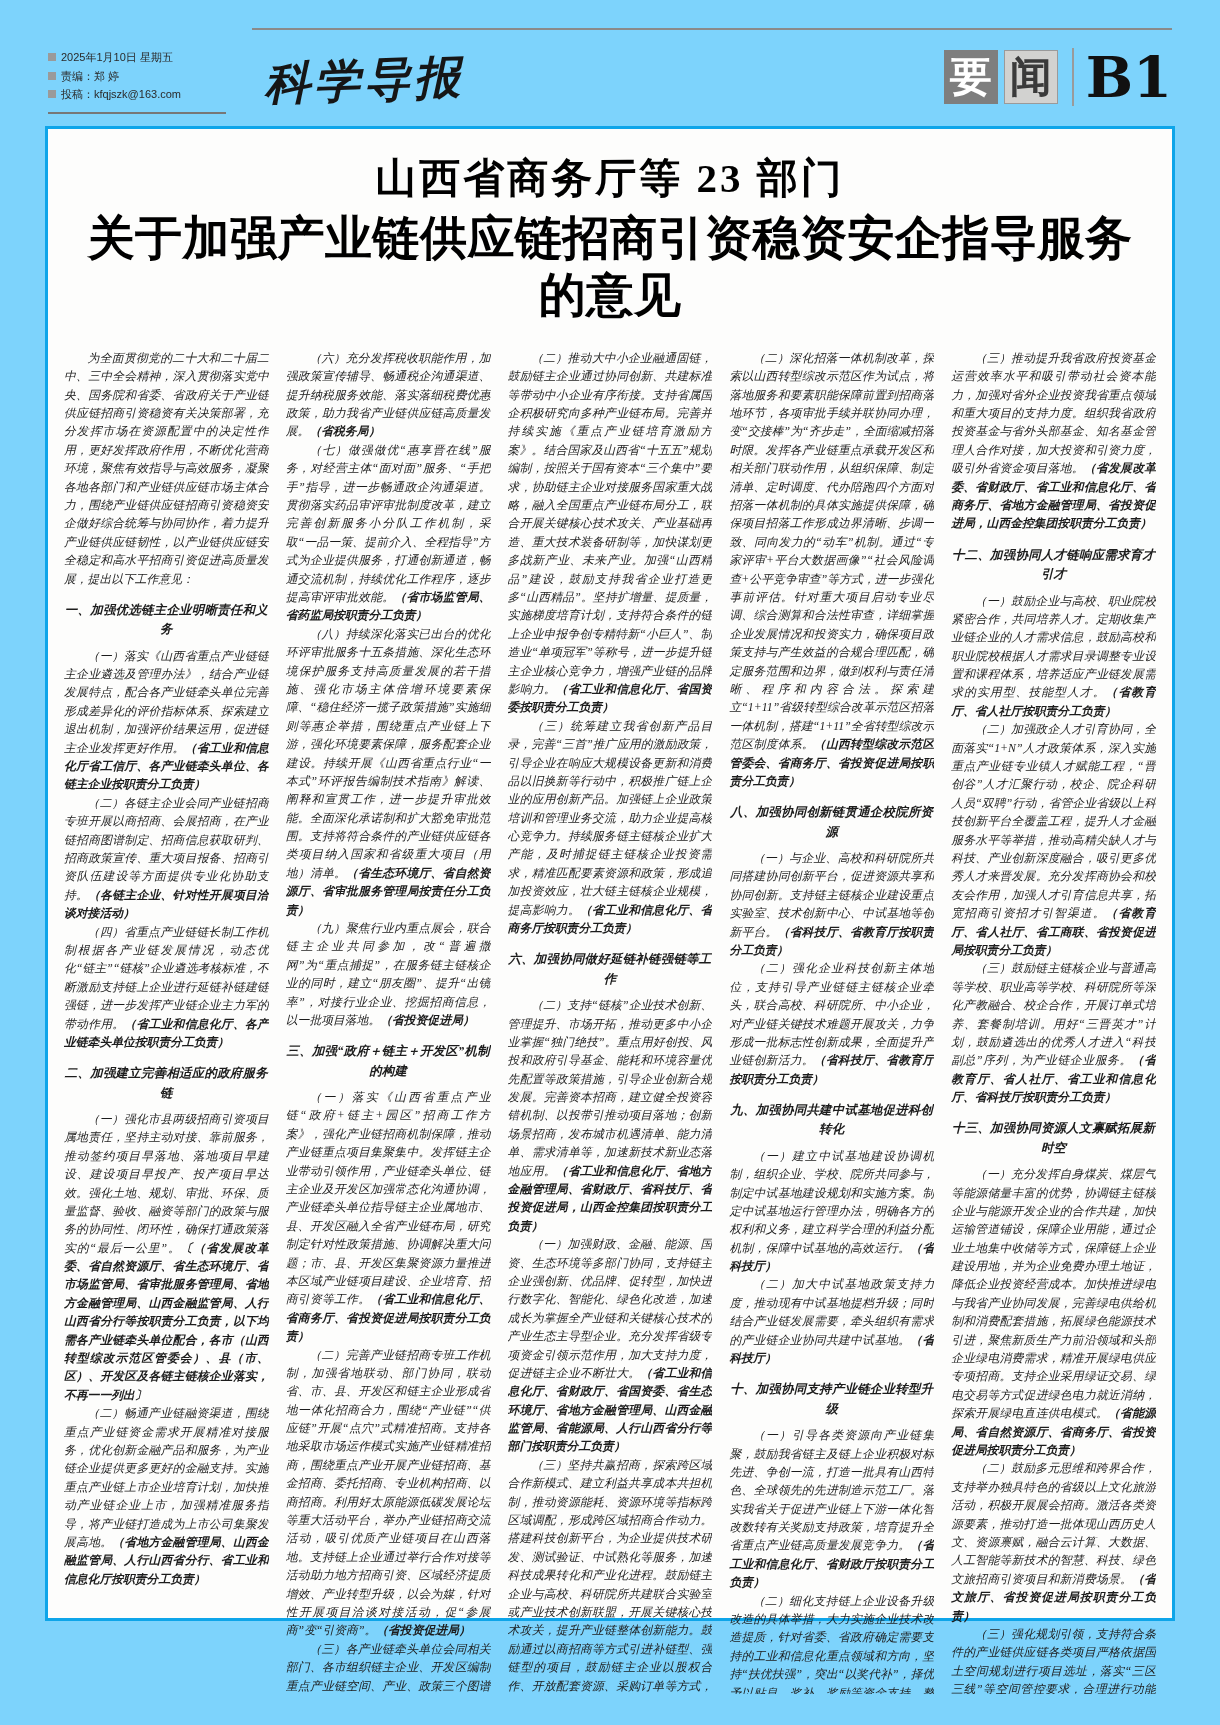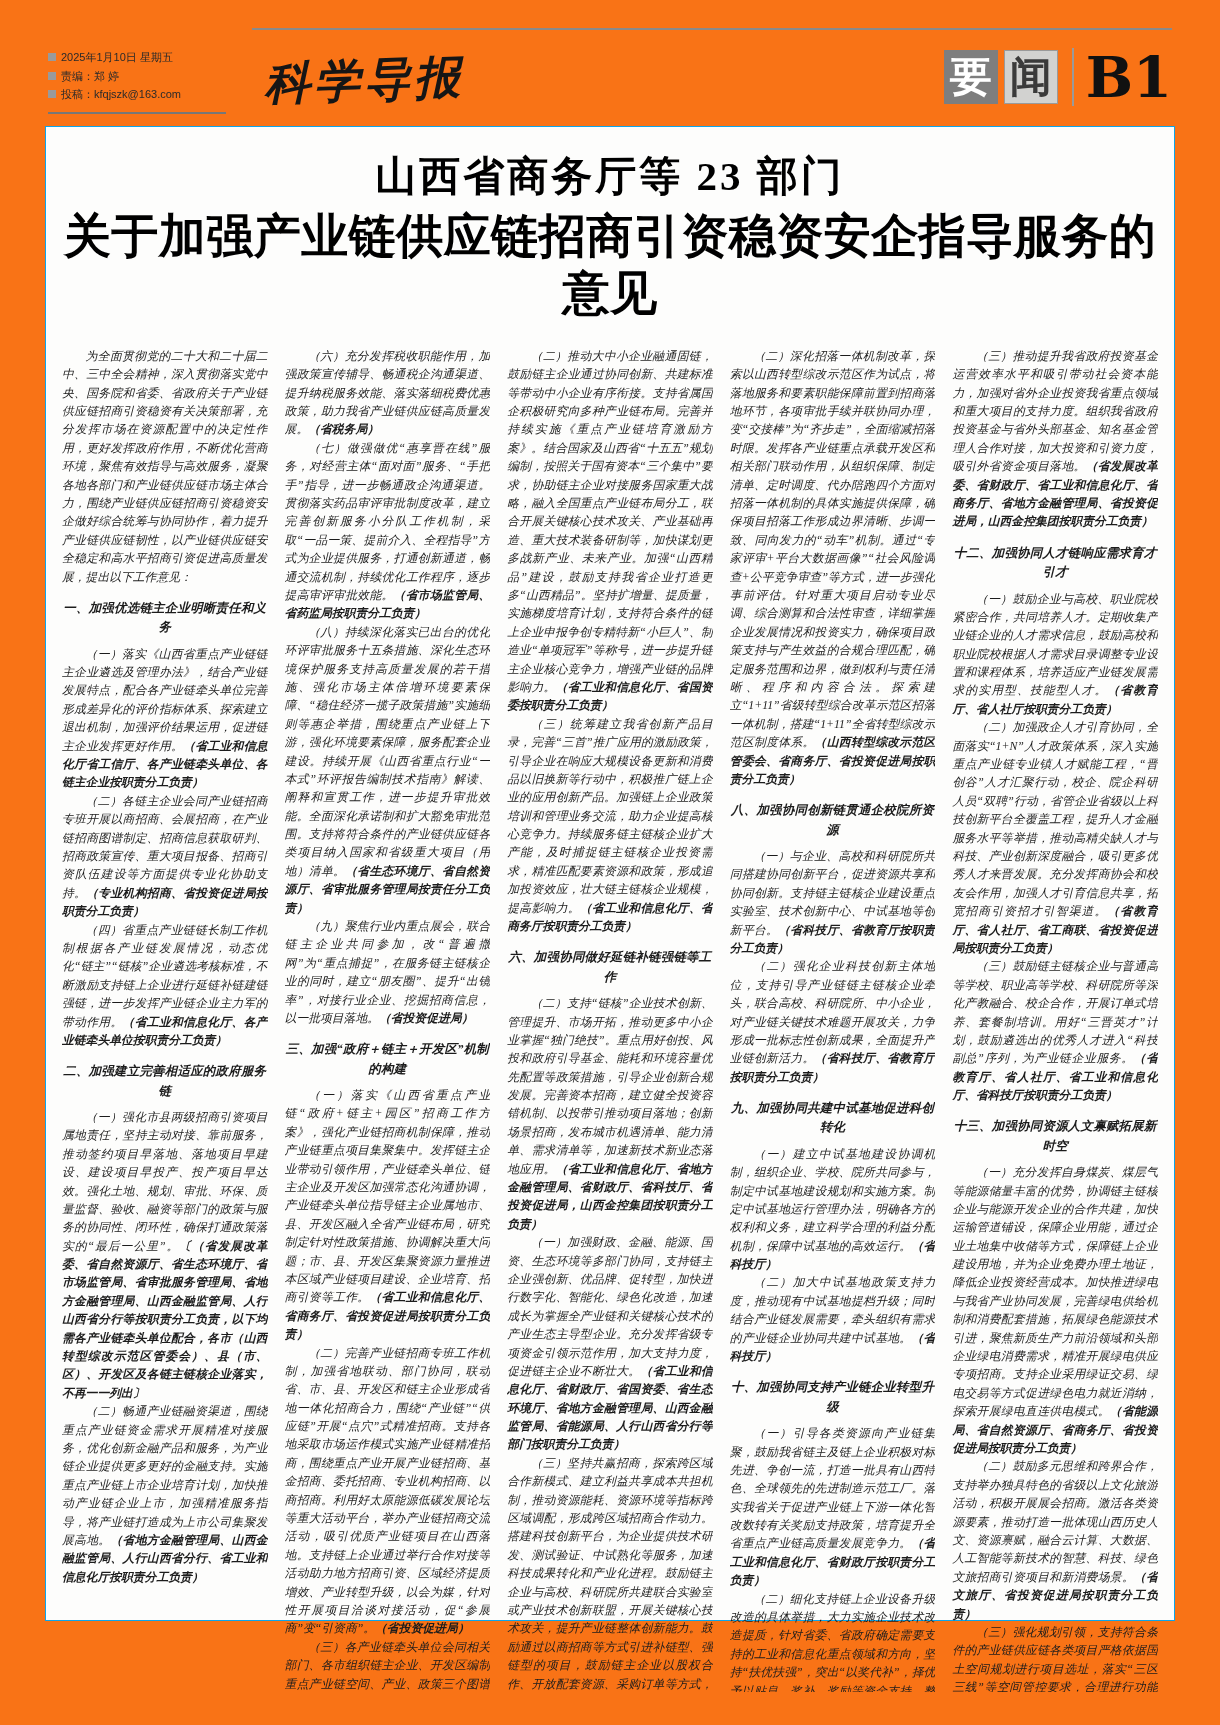--- a/index.html
+++ b/index.html
@@ -1,34 +1,34 @@
 <!DOCTYPE html>
 <html><head>
 <meta charset="utf-8">
 <style>
   html,body{margin:0;padding:0;background:#e9e9e6;}
   body{width:1220px;height:1725px;position:relative;font-family:"Liberation Serif",serif;color:#1b1b1b;}
-  .sheet{position:absolute;inset:0;background:#f97316;overflow:hidden;}
+  .sheet{position:absolute;inset:0;background:#7dd3fc;overflow:hidden;}
 
   
   .page-header{position:relative;height:100px;padding:22px 48px 0 48px;box-sizing:border-box;display:flex;align-items:flex-start;}
   .top-rule{position:absolute;top:28px;left:252px;right:48px;height:2px;background:#8a8a8a;}
   .info-block{width:178px;border-bottom:2px solid #777;padding:8px 0 8px 0;margin-top:18px;}
   .info-line{font-size:11px;line-height:1.7;color:#2a2a2a;white-space:nowrap;font-family:"Liberation Sans",sans-serif;}
   .sq{display:inline-block;width:8px;height:8px;background:#9a9a9a;margin-right:5px;}
   .masthead{font-size:46px;font-weight:bold;font-style:italic;letter-spacing:4px;margin:28px 0 0 38px;transform:rotate(-2deg);color:#161616;font-family:"DejaVu Serif",serif;}
   .header-right{margin-left:auto;display:flex;align-items:center;margin-top:26px;}
   .badge{width:54px;height:54px;display:flex;align-items:center;justify-content:center;font-size:42px;font-weight:bold;font-family:"DejaVu Serif",serif;}
   .badge-1{background:#7e7e7e;color:#fff;}
   .badge-2{background:#d2d2d0;color:#3a3a3a;margin-left:6px;border:1px solid #9a9a9a;box-sizing:border-box;}
   .vdiv{width:2px;height:58px;background:#9a9a9a;margin:0 12px 0 14px;}
   .pageno{font-size:56px;font-weight:bold;font-family:"DejaVu Serif",serif;color:#111;line-height:1;}
 
   
-  .article{position:absolute;left:45px;right:45px;top:126px;bottom:104px;border:1px solid #0ea5e9;padding:26px 16px 14px 16px;box-sizing:border-box;background:#fdfdfc;}
+  .article{position:absolute;left:45px;right:45px;top:126px;bottom:104px;border:3px solid #0ea5e9;padding:26px 16px 14px 16px;box-sizing:border-box;background:#fdfdfc;}
   .headline{text-align:center;color:#000;}
   .hl1{font-size:41px;font-weight:900;letter-spacing:3px;line-height:1.15;}
   .hl2{font-size:47px;font-weight:900;letter-spacing:0.5px;line-height:1.2;margin-top:8px;}
 
   .article-columns{display:flex;gap:17px;margin-top:26px;height:1345px;overflow:hidden;}
   .col{flex:1 1 0;min-width:0;text-align:justify;font-size:11.8px;line-height:1.56;color:#1c1c1c;overflow:hidden;font-style:italic;}
   .p{text-indent:2em;margin:0;}
   .p b{font-weight:bold;}
   .sec-h{font-weight:bold;text-align:center;margin:13px 0 7px 0;font-size:12.4px;letter-spacing:0.3px;}
 </style>
@@ -56,21 +56,21 @@
   <div class="article">
     <div class="headline">
       <div class="hl1">山西省商务厅等 23 部门</div>
       <div class="hl2">关于加强产业链供应链招商引资稳资安企指导服务的意见</div>
     </div>
     <div class="article-columns">
         <div class="col">
           <div class="p">为全面贯彻党的二十大和二十届二中、三中全会精神，深入贯彻落实党中央、国务院和省委、省政府关于产业链供应链招商引资稳资有关决策部署，充分发挥市场在资源配置中的决定性作用，更好发挥政府作用，不断优化营商环境，聚焦有效指导与高效服务，凝聚各地各部门和产业链供应链市场主体合力，围绕产业链供应链招商引资稳资安企做好综合统筹与协同协作，着力提升产业链供应链韧性，以产业链供应链安全稳定和高水平招商引资促进高质量发展，提出以下工作意见：</div>
           <div class="sec-h">一、加强优选链主企业明晰责任和义务</div>
           <div class="p">（一）落实《山西省重点产业链链主企业遴选及管理办法》，结合产业链发展特点，配合各产业链牵头单位完善形成差异化的评价指标体系、探索建立退出机制，加强评价结果运用，促进链主企业发挥更好作用。<b>（省工业和信息化厅省工信厅、各产业链牵头单位、各链主企业按职责分工负责）</b></div>
-          <div class="p">（二）各链主企业会同产业链招商专班开展以商招商、会展招商，在产业链招商图谱制定、招商信息获取研判、招商政策宣传、重大项目报备、招商引资队伍建设等方面提供专业化协助支持。<b>（专业机构招商、省投资促进局按职责分工负责）</b></div>
+          <div class="p">（二）各链主企业会同产业链招商专班开展以商招商、会展招商，在产业链招商图谱制定、招商信息获取研判、招商政策宣传、重大项目报备、招商引资队伍建设等方面提供专业化协助支持。<b>（各链主企业、针对性开展项目洽谈对接活动）</b></div>
           <div class="p">（四）省重点产业链链长制工作机制根据各产业链发展情况，动态优化“链主”“链核”企业遴选考核标准，不断激励支持链上企业进行延链补链建链强链，进一步发挥产业链企业主力军的带动作用。<b>（省工业和信息化厅、各产业链牵头单位按职责分工负责）</b></div>
           <div class="sec-h">二、加强建立完善相适应的政府服务链</div>
           <div class="p">（一）强化市县两级招商引资项目属地责任，坚持主动对接、靠前服务，推动签约项目早落地、落地项目早建设、建设项目早投产、投产项目早达效。强化土地、规划、审批、环保、质量监督、验收、融资等部门的政策与服务的协同性、闭环性，确保打通政策落实的“最后一公里”。<b>〔（省发展改革委、省自然资源厅、省生态环境厅、省市场监管局、省审批服务管理局、省地方金融管理局、山西金融监管局、人行山西省分行等按职责分工负责，以下均需各产业链牵头单位配合，各市（山西转型综改示范区管委会）、县（市、区）、开发区及各链主链核企业落实，不再一一列出〕</b></div>
           <div class="p">（二）畅通产业链融资渠道，围绕重点产业链资金需求开展精准对接服务，优化创新金融产品和服务，为产业链企业提供更多更好的金融支持。实施重点产业链上市企业培育计划，加快推动产业链企业上市，加强精准服务指导，将产业链打造成为上市公司集聚发展高地。<b>（省地方金融管理局、山西金融监管局、人行山西省分行、省工业和信息化厅按职责分工负责）</b></div>
         </div>
         <div class="col">
           <div class="p">（六）充分发挥税收职能作用，加强政策宣传辅导、畅通税企沟通渠道、提升纳税服务效能、落实落细税费优惠政策，助力我省产业链供应链高质量发展。<b>（省税务局）</b></div>
           <div class="p">（七）做强做优“惠享晋在线”服务，对经营主体“面对面”服务、“手把手”指导，进一步畅通政企沟通渠道。贯彻落实药品审评审批制度改革，建立完善创新服务小分队工作机制，采取“一品一策、提前介入、全程指导”方式为企业提供服务，打通创新通道，畅通交流机制，持续优化工作程序，逐步提高审评审批效能。<b>（省市场监管局、省药监局按职责分工负责）</b></div>
           <div class="p">（八）持续深化落实已出台的优化环评审批服务十五条措施、深化生态环境保护服务支持高质量发展的若干措施、强化市场主体倍增环境要素保障、“稳住经济一揽子政策措施”实施细则等惠企举措，围绕重点产业链上下游，强化环境要素保障，服务配套企业建设。持续开展《山西省重点行业“一本式”环评报告编制技术指南》解读、阐释和宣贯工作，进一步提升审批效能。全面深化承诺制和扩大豁免审批范围。支持将符合条件的产业链供应链各类项目纳入国家和省级重大项目（用地）清单。<b>（省生态环境厅、省自然资源厅、省审批服务管理局按责任分工负责）</b></div>
           <div class="p">（九）聚焦行业内重点展会，联合链主企业共同参加，改“普遍撒网”为“重点捕捉”，在服务链主链核企业的同时，建立“朋友圈”、提升“出镜率”，对接行业企业、挖掘招商信息，以一批项目落地。<b>（省投资促进局）</b></div>

